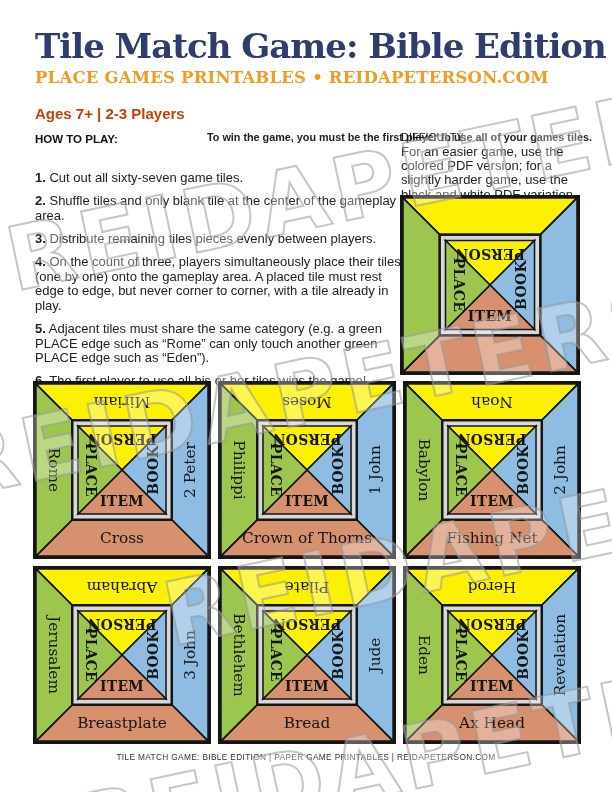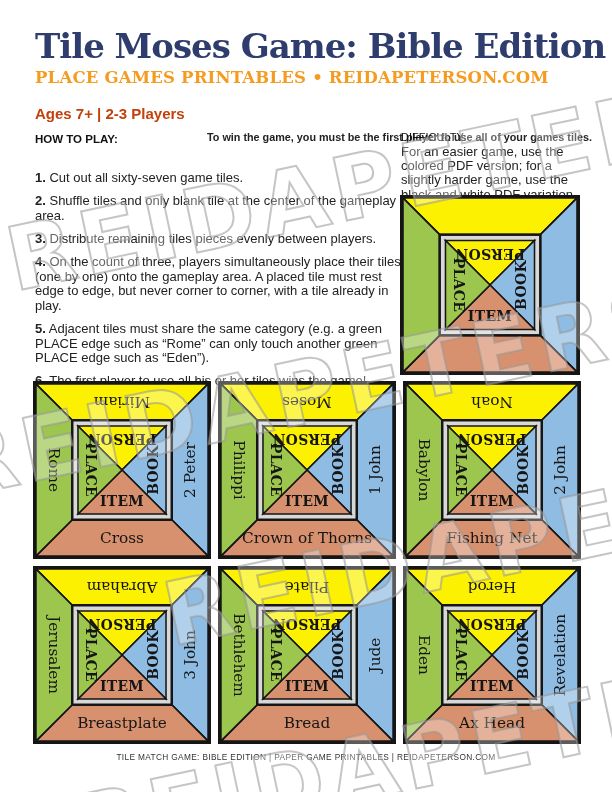--- a/index.html
+++ b/index.html
@@ -81,21 +81,21 @@
     -webkit-text-stroke:2px rgba(150,150,150,0.55);
   }
   .watermark .w1 { padding-left:310px; }
   .watermark .w2 { padding-left:210px; }
   .watermark .w3 { padding-left:390px; }
   .watermark .w4 { padding-left:260px; }
 </style>
 </head>
 <body>
 
-<div class="title">Tile Moses Game: Bible Edition</div>
+<div class="title">Tile Match Game: Bible Edition</div>
 <div class="subtitle">PLACE GAMES PRINTABLES • REIDAPETERSON.COM</div>
 
 <div class="ages">Ages 7+  |  2-3 Players</div>
 <div class="objective">To win the game, you must be the first player to use all of your games tiles.</div>
 
 <div class="howto">
   <h3>HOW TO PLAY:</h3>
   <p><b>1.</b> <span>Cut out all sixty-seven game tiles.</span></p>
   <p><b>2.</b> <span>Shuffle tiles and only blank tile at the center of the gameplay area.</span></p>
   <p><b>3.</b> <span>Distribute remaining tiles pieces evenly between players.</span></p>

